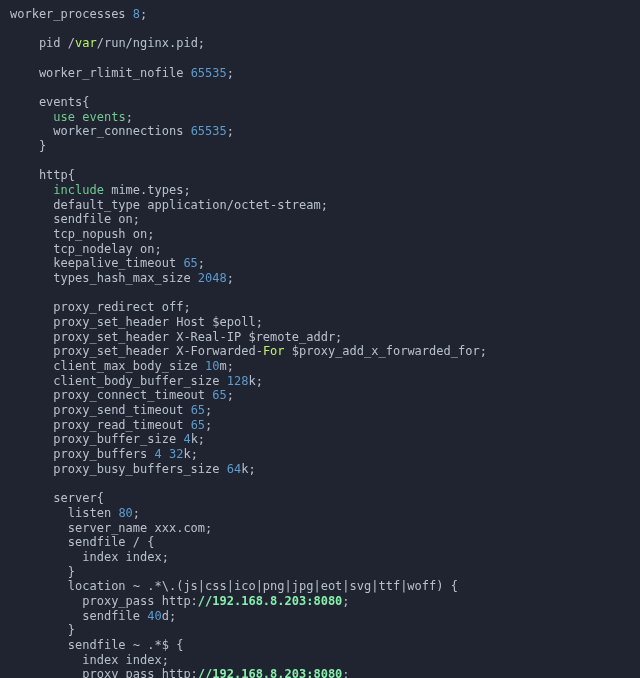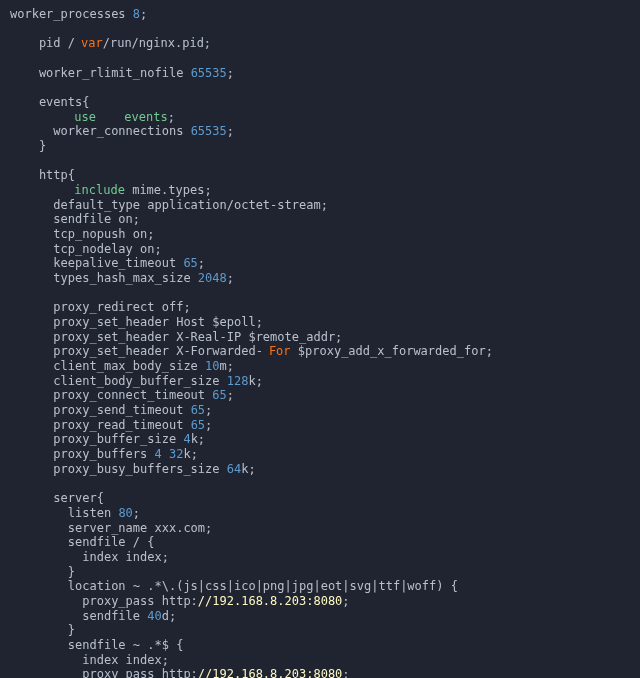--- a/index.html
+++ b/index.html
@@ -13,24 +13,24 @@
   pre.code {
     margin: 0;
     padding: 8px 10px 8px 10px;
     font-family: Consolas, "Courier New", monospace;
     font-size: 12px;
     line-height: 1.14;
     color: #b9c0cc;
     white-space: pre;
   }
   .c-default { color: #b9c0cc; }
-  .c-keyword { color: #f97316; margin-left: 6px; }   
-  .c-use     { color: #73c990; margin-left: 21px; }   
+  .c-keyword { color: #bef264; }   
+  .c-use     { color: #73c990; }   
   .c-number  { color: #5e9bcf; }   
-  .c-comment { color: #fef9c3; }   
+  .c-comment { color: #86efac; font-weight: bold; }   
 </style>
 </head>
 <body>
 
 <pre class="code"><code id="code-target"><span class="c-default">worker_processes </span><span class="c-number">8</span><span class="c-default">;</span>
 <span class="c-default"></span>
 <span class="c-default">    pid /</span><span class="c-keyword">var</span><span class="c-default">/run/nginx.pid;</span>
 <span class="c-default"></span>
 <span class="c-default">    worker_rlimit_nofile </span><span class="c-number">65535</span><span class="c-default">;</span>
 <span class="c-default"></span>

